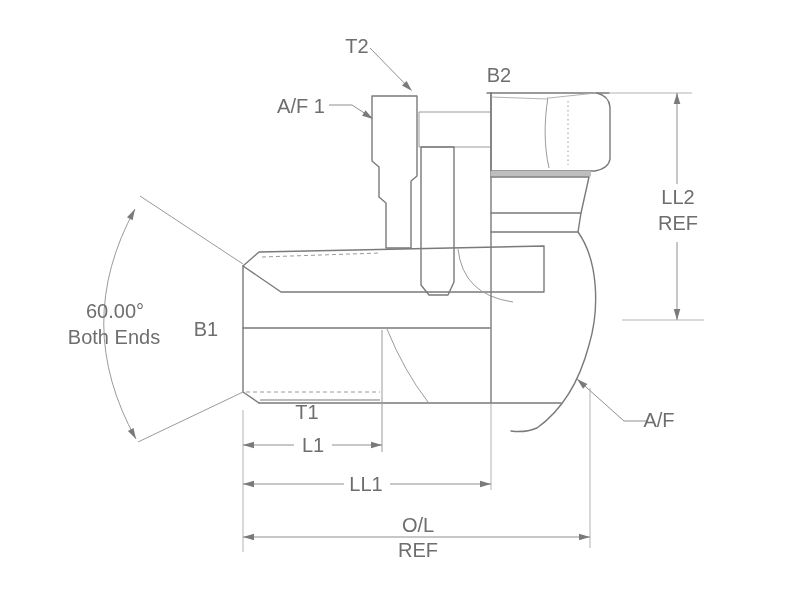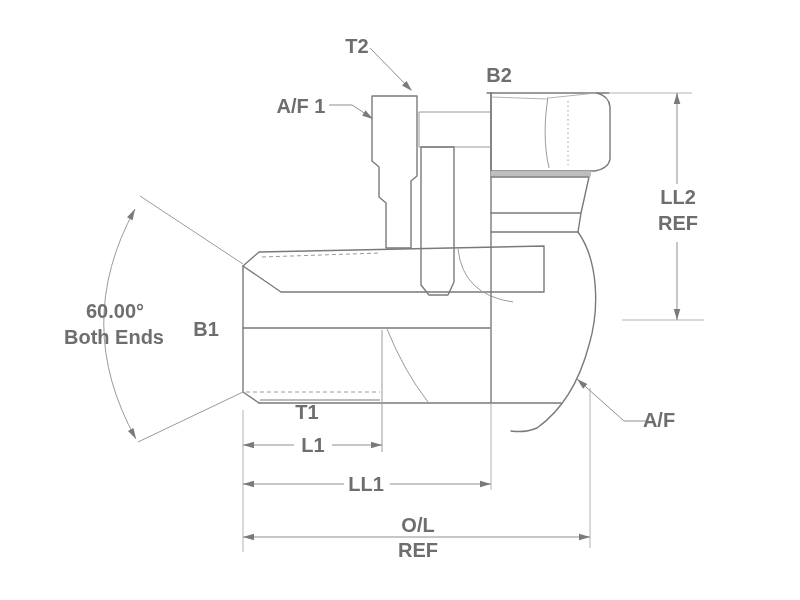--- a/index.html
+++ b/index.html
@@ -1,16 +1,16 @@
 <!DOCTYPE html>
 <html><head>
 <meta charset="utf-8">
 <style>
   html,body{margin:0;padding:0;background:#ffffff;width:800px;height:600px;overflow:hidden;}
-  #stage{width:636px;height:600px;position:relative;background:#ffffff;font-weight:bold;}
+  #stage{width:636px;height:600px;position:relative;background:#ffffff;}
   svg{display:block;}
   text{font-family:"Liberation Sans","DejaVu Sans",sans-serif;font-size:20px;fill:#6e6e6e;}
   .thin{stroke:#aaaaaa;stroke-width:0.9;fill:none;}
   .dim{stroke:#8f8f8f;stroke-width:1;fill:none;}
   .main{stroke:#7a7a7a;stroke-width:1.4;fill:none;stroke-linejoin:round;stroke-linecap:round;}
   .lite{stroke:#9a9a9a;stroke-width:1;fill:none;}
   .arrow{fill:#7a7a7a;stroke:none;}
 </style>
 </head>
 <body>

